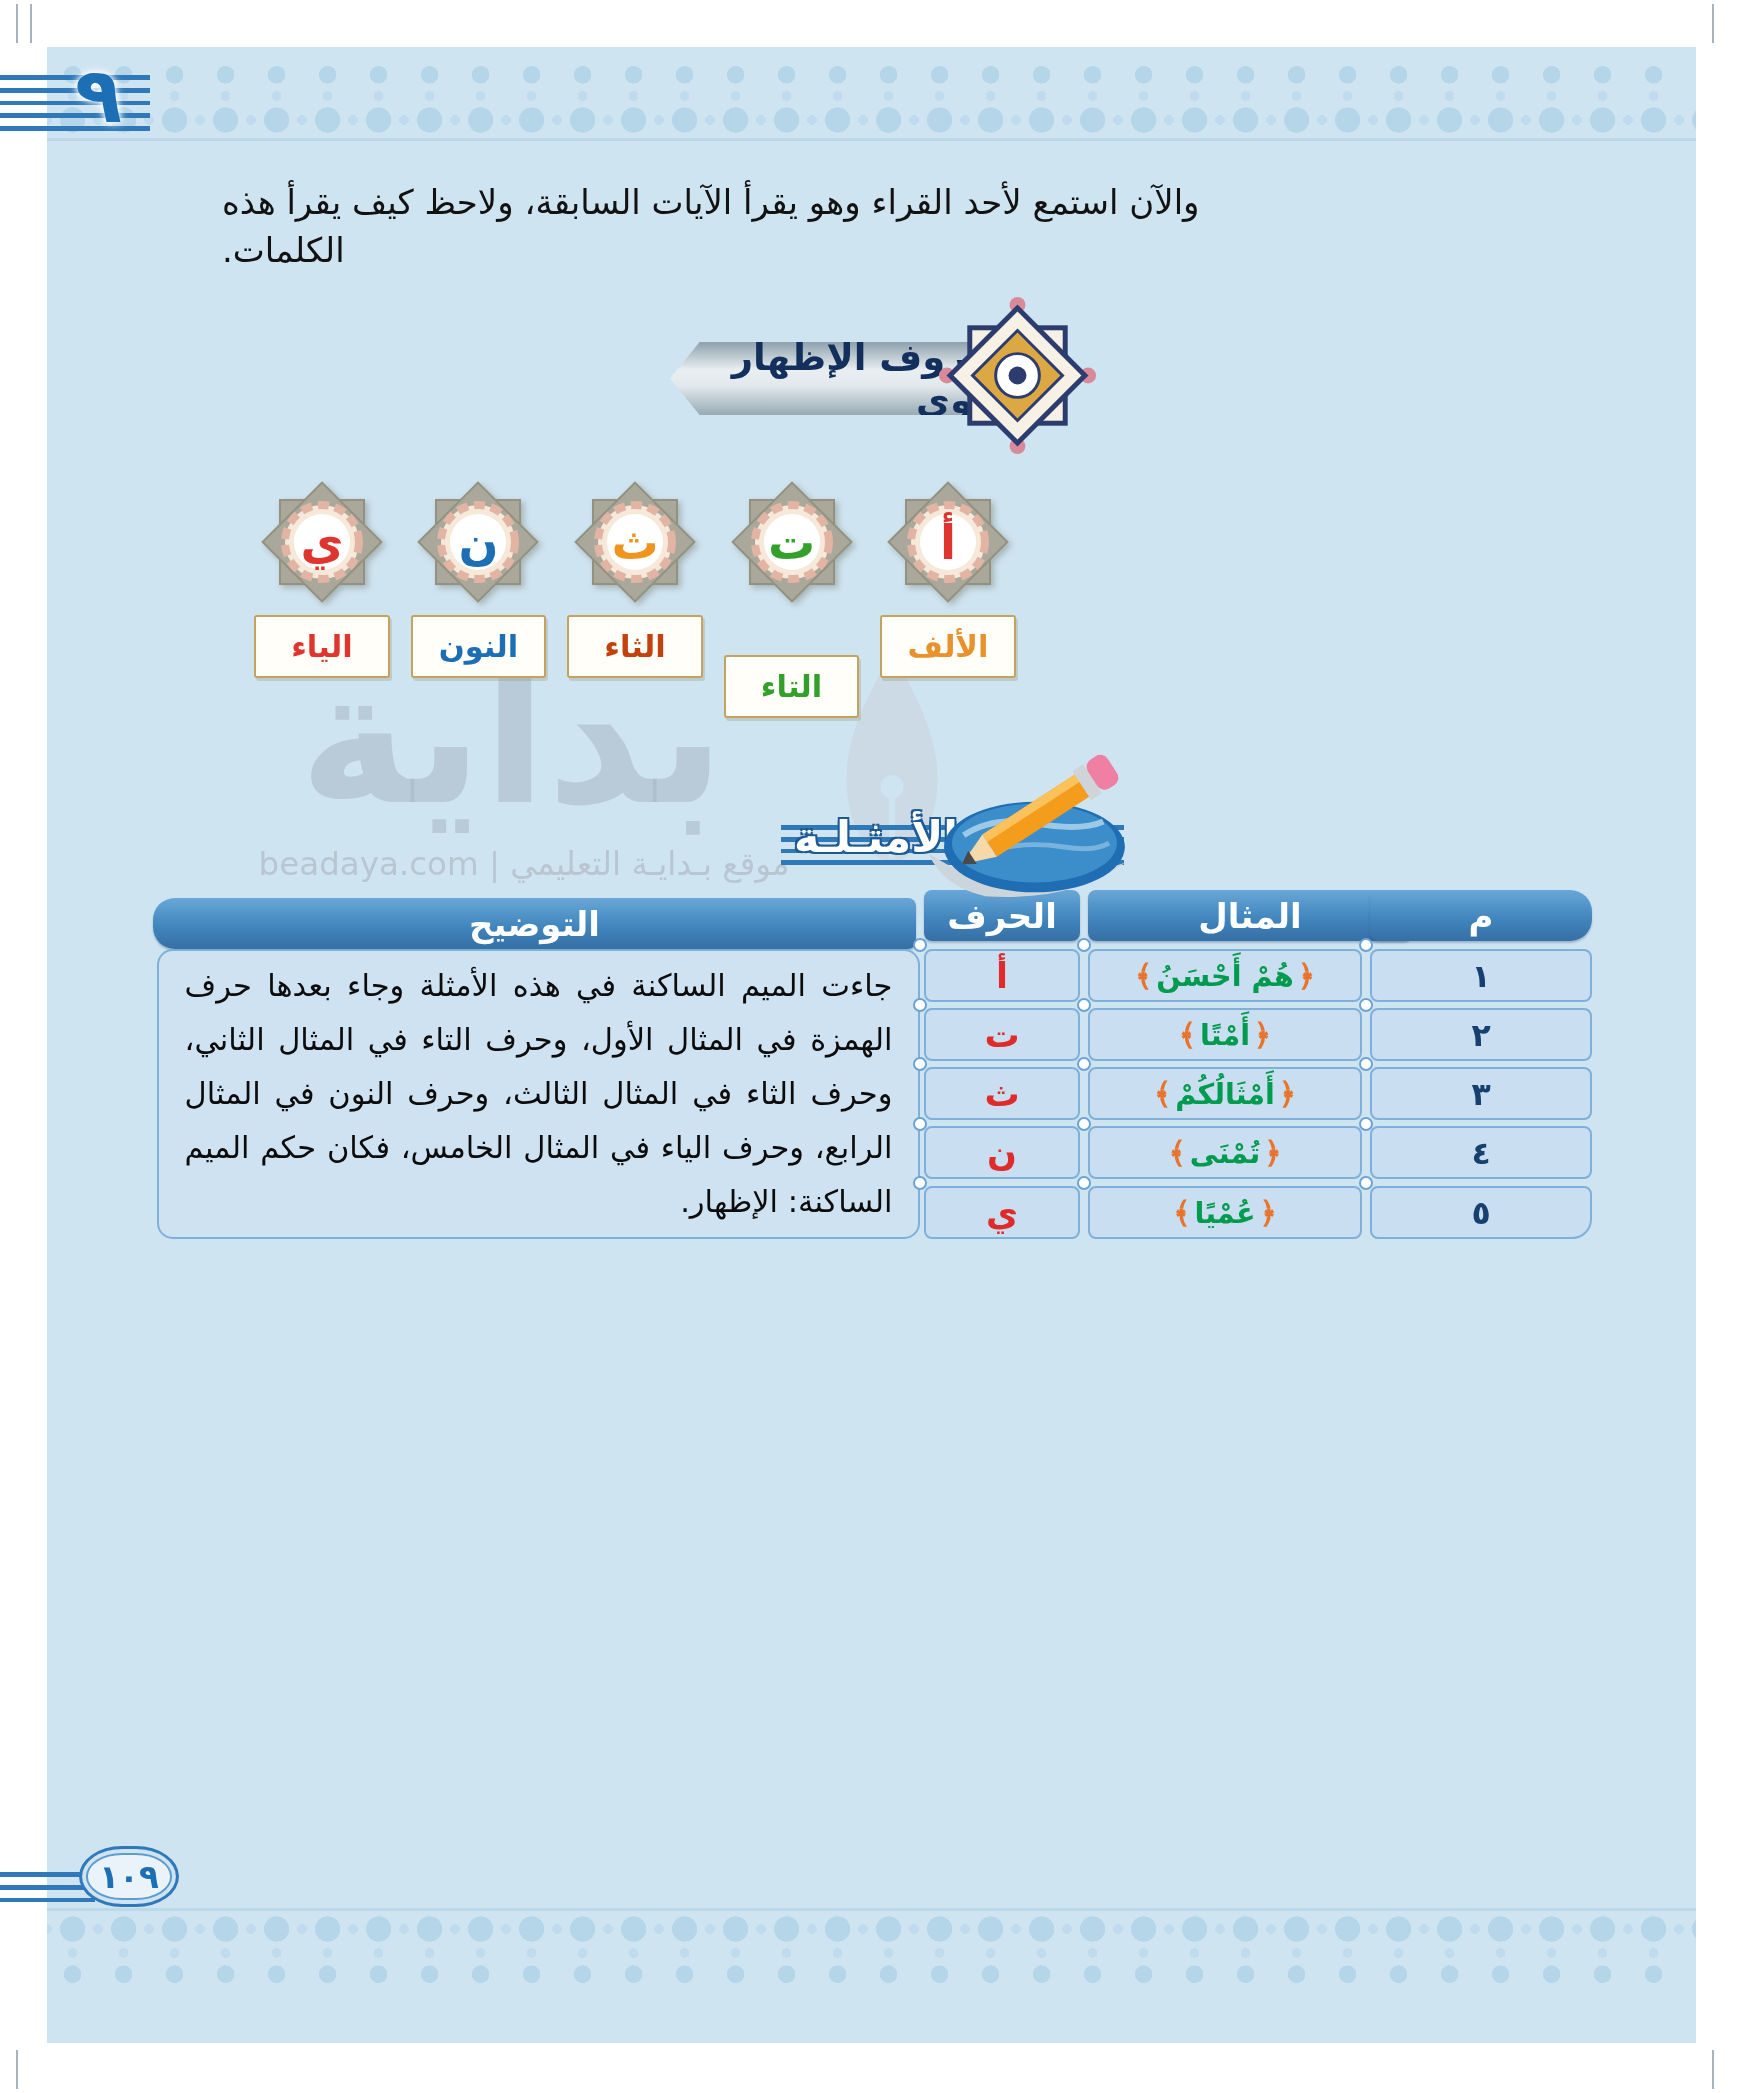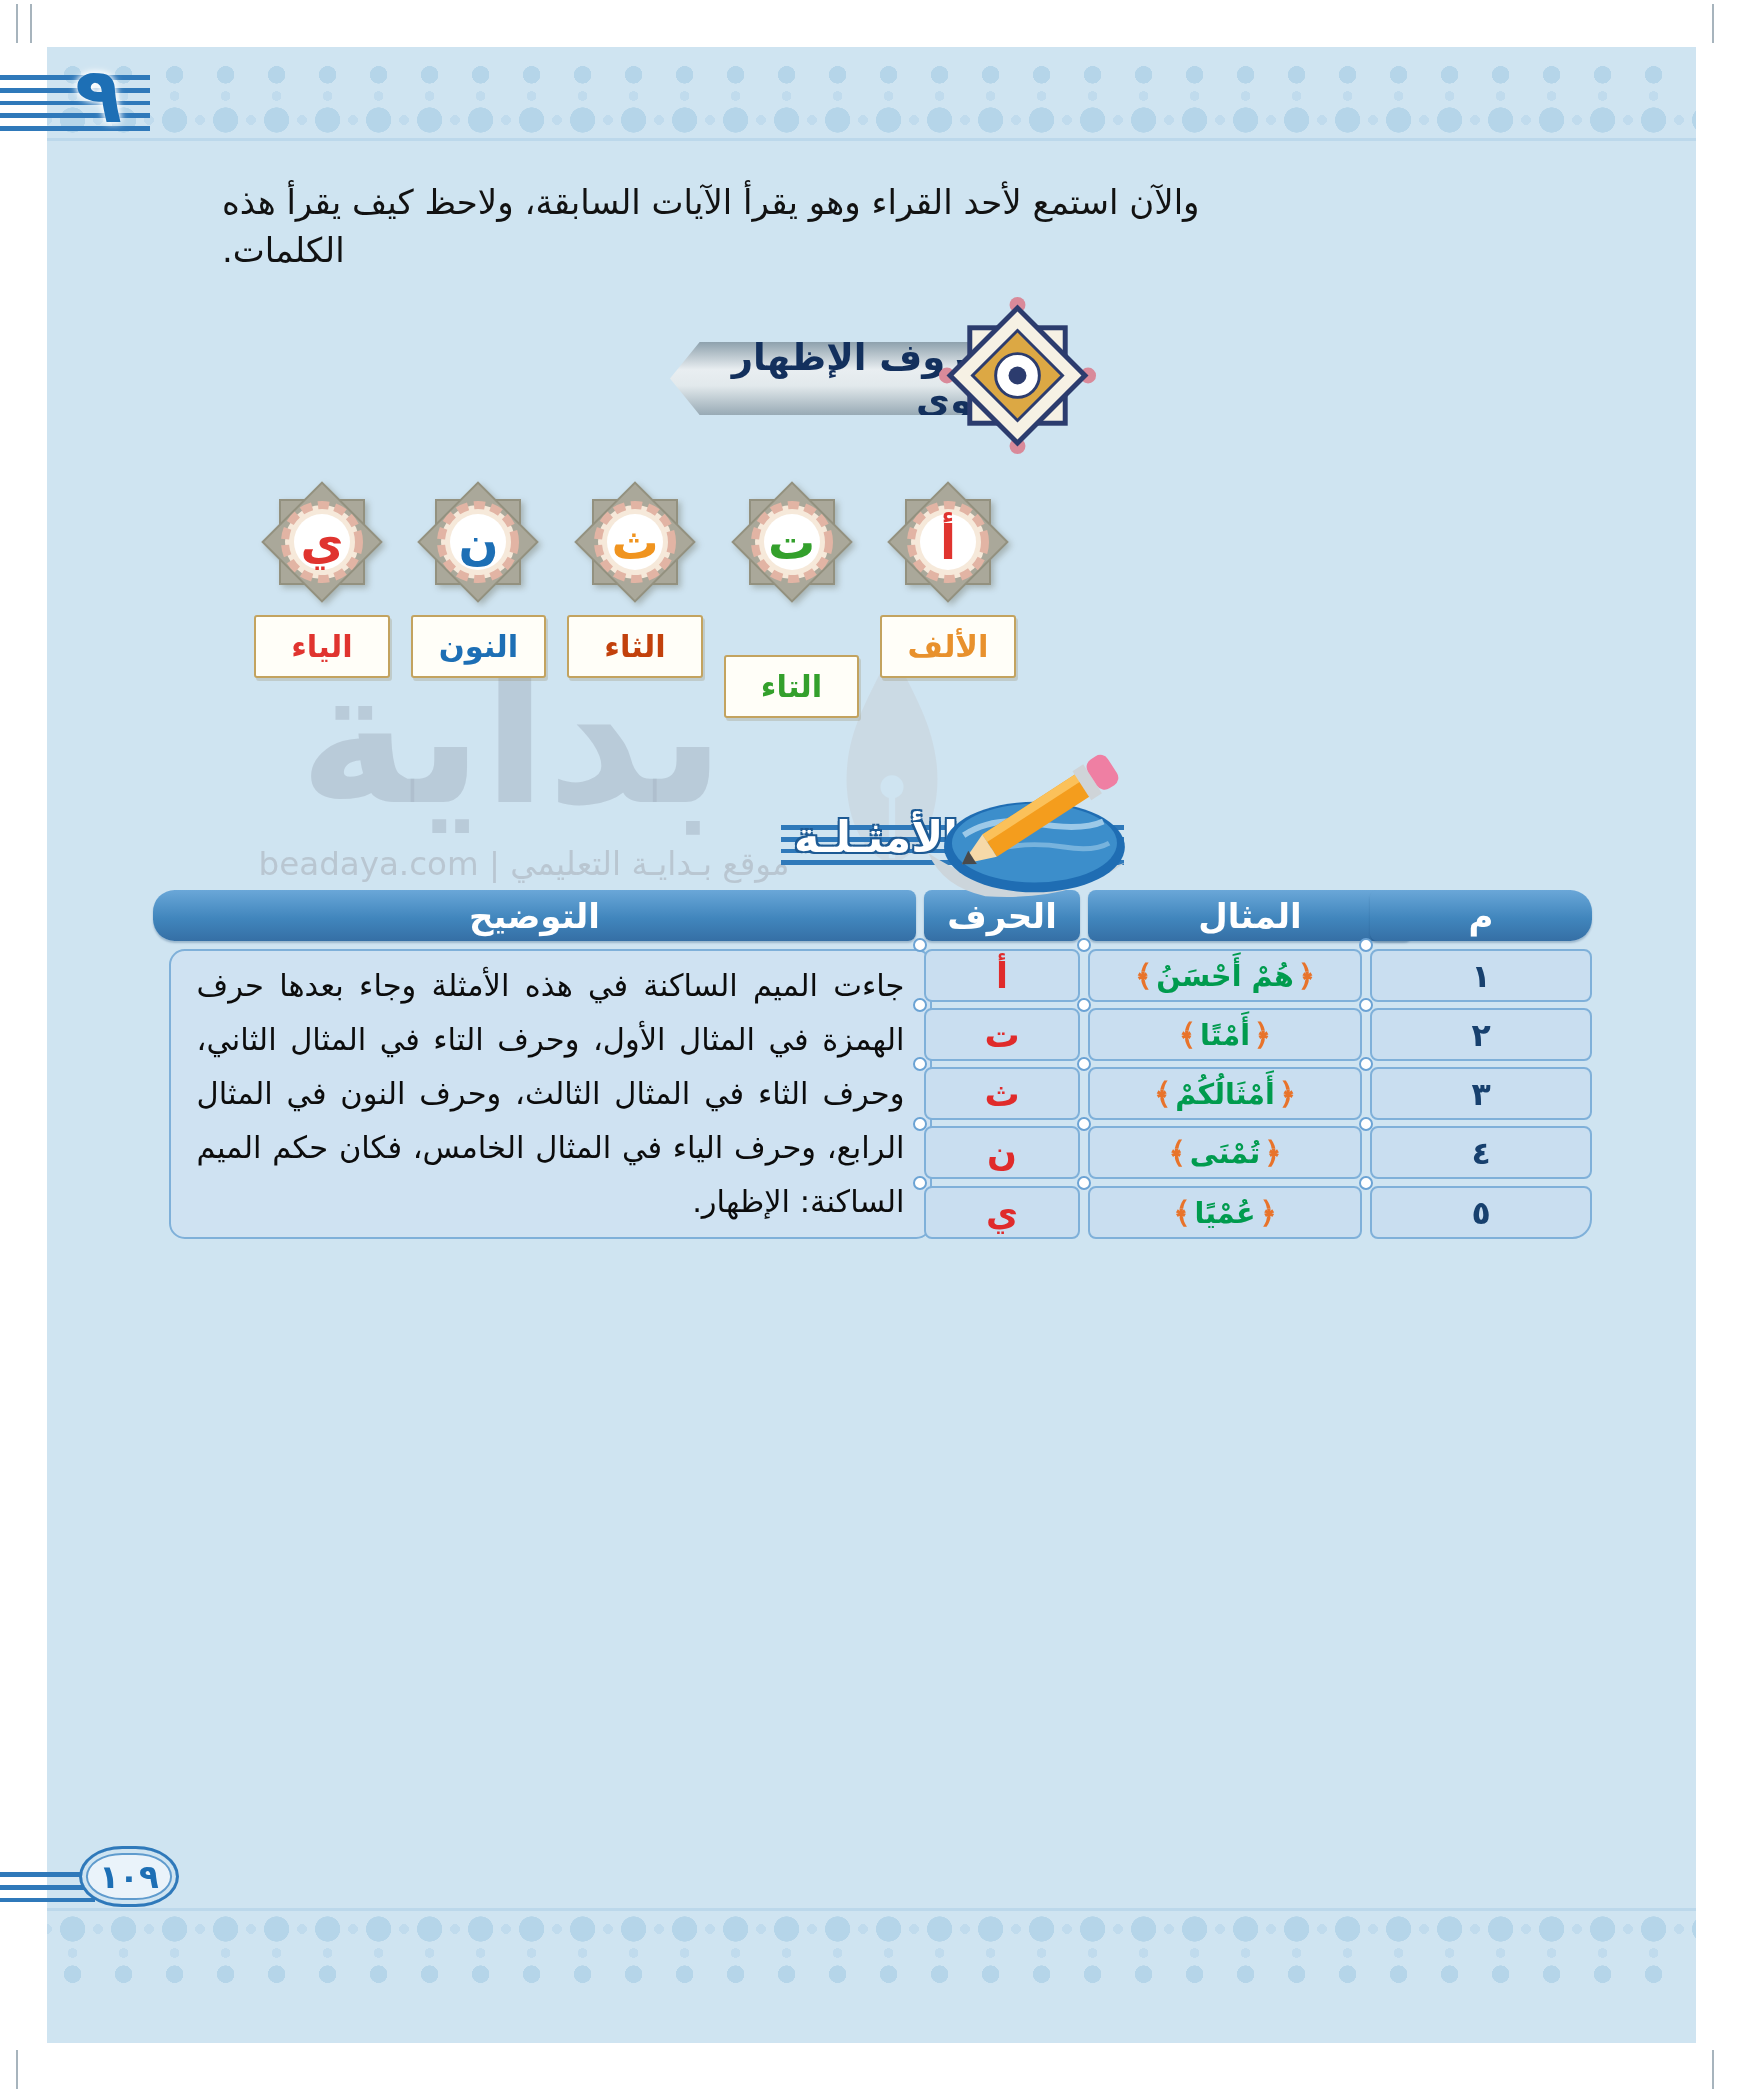--- a/index.html
+++ b/index.html
@@ -100,34 +100,34 @@
   
   .tbl { position:absolute; left:153px; top:890px; width:1438px; height:355px; z-index:3; }
   .hcell {
     position:absolute; top:0; height:51px;
     background:linear-gradient(180deg,#6aa7d8 0%, #4186bd 55%, #356fa5 100%);
     border-radius:7.9px;
     display:flex; align-items:center; justify-content:center;
     color:#ffffff; font-size:34px; font-weight:bold; direction:rtl;
     box-shadow:0 2px 2px rgba(0,50,100,.25);
   }
-  .h-left { border-radius:21.7px 7.9px 7.9px 21.7px; }
+  .h-left { border-radius:21.7px 7.9px 7.9px 21.7px;margin-top:8px; }
   .h-right { border-radius:7.9px 21.7px 21.7px 7.9px; }
   .cell {
     position:absolute; height:53px;
     background:#c9def0; border:2px solid #7fb0d9; border-radius:7.9px;
     display:flex; align-items:center; justify-content:center; direction:rtl;
   }
   .cell.num { color:#17406e; font-size:31.5px; font-weight:bold; }
   .cell.letter { color:#e02b2b; font-size:35px; font-weight:bold; }
   .cell.example { gap:3.9px; }
   .qtext { color:#009b4e; font-size:28.6px; font-weight:bold; white-space:nowrap; }
   .bracket { color:#e8732a; font-size:29.6px; font-weight:bold; }
   .explain-cell {
-    position:absolute; left:16px; top:59px; width:763px; height:290px;
+    position:absolute; left:4px; top:59px; width:763px; height:290px;
     background:#cfe2f2; border:2px solid #7fb0d9; border-radius:15.8px;
     padding:7.9px 25.6px; direction:rtl; text-align:justify;
     font-size:30.5px; line-height:54px; color:#0c0c0c; font-weight:500;
   }
   .tdot {
     position:absolute; width:13.8px; height:13.8px; border-radius:50%;
     background:#ffffff; border:2px solid #6ba3d4; z-index:6;
   }
 
   

